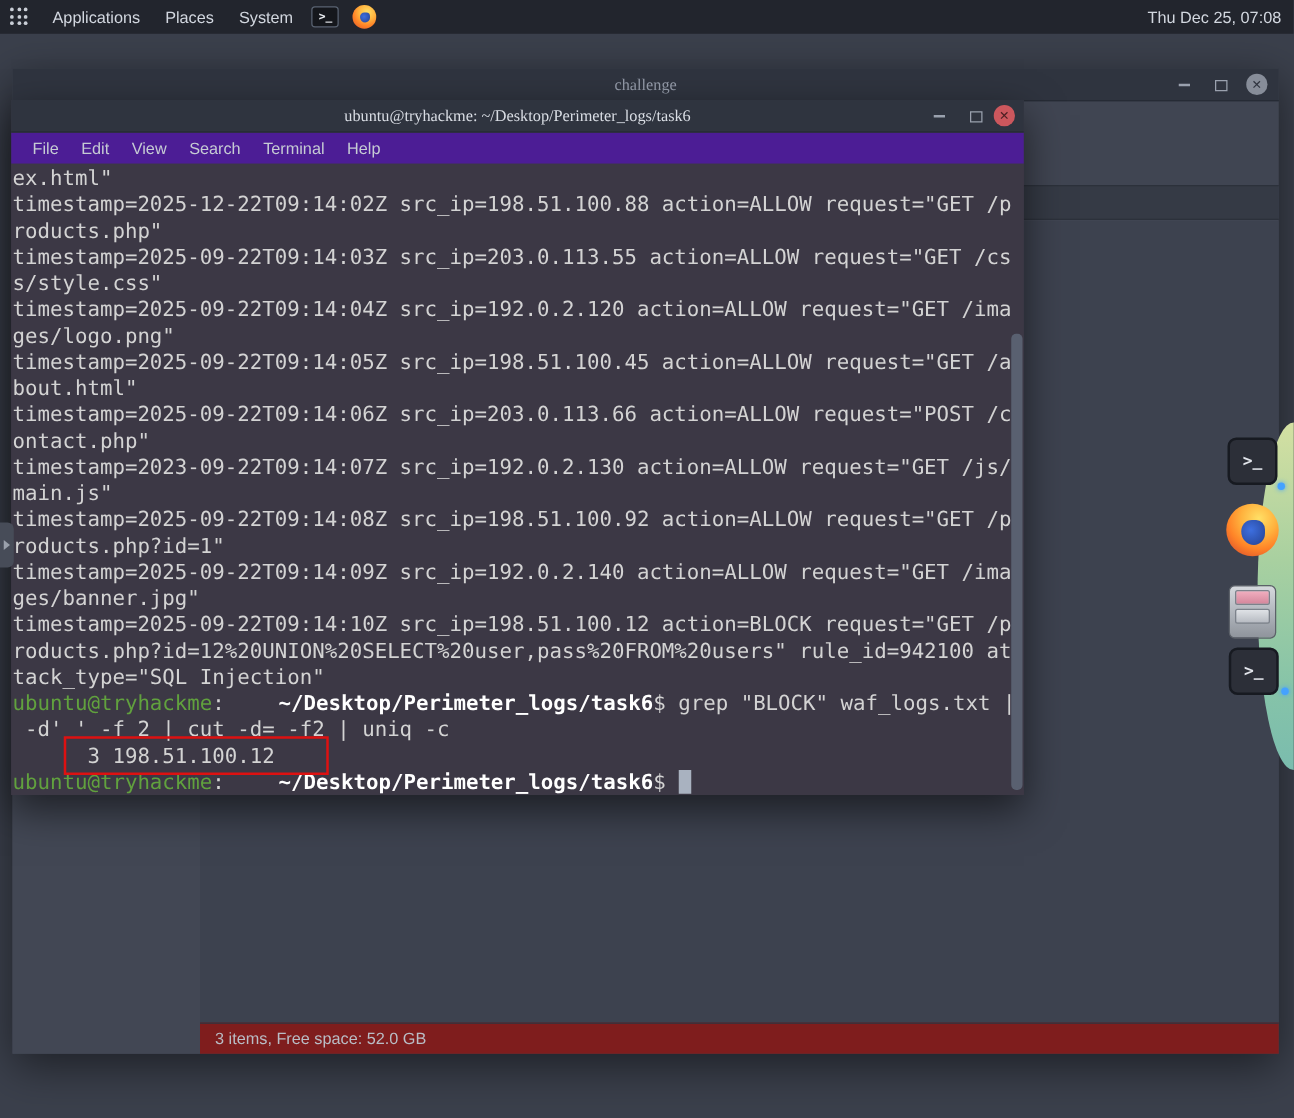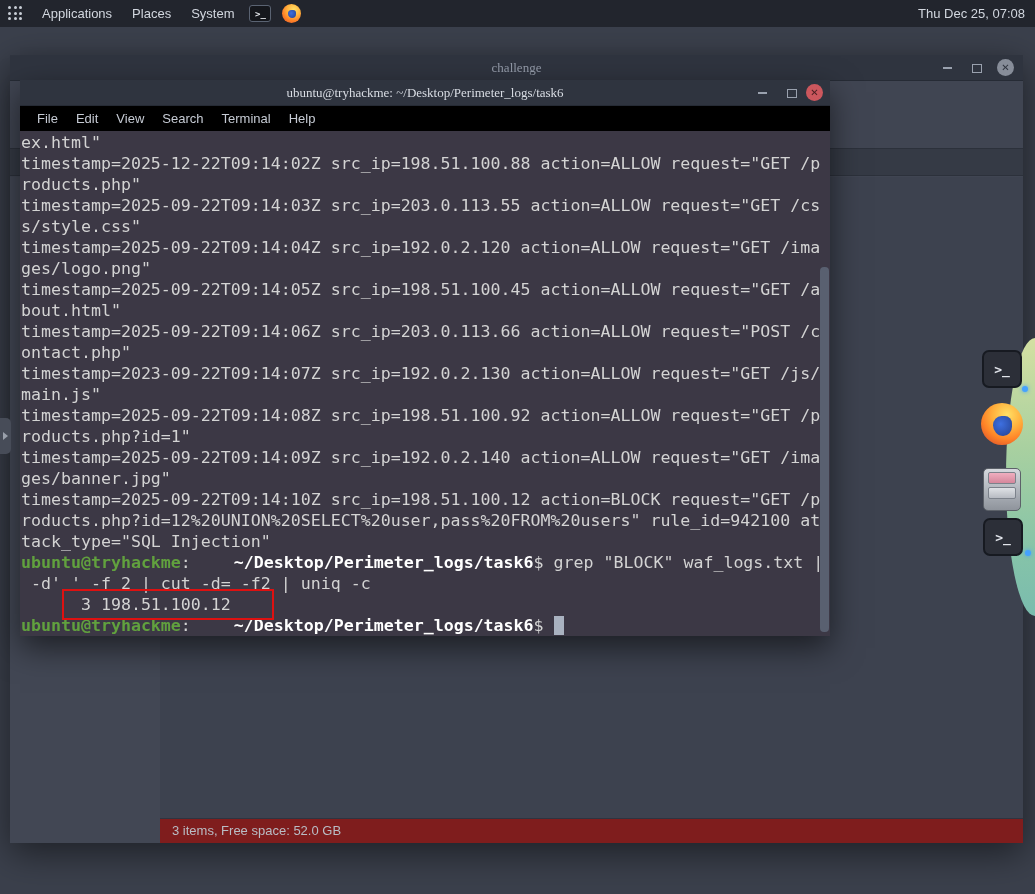--- a/index.html
+++ b/index.html
@@ -39,32 +39,32 @@
   .close-inactive { background:#878d99; color:#2f343f; }
   .close-active { background:#cc575d; color:#4d2023; }
   .ch-toolbar { position:absolute; left:0; top:93px; width:100%; height:28px;
     background:#353a45; border-top:1px solid #2c313b; border-bottom:1px solid #2c313b; }
   .ch-sidebar { position:absolute; left:0; top:122px; bottom:0; width:150px; background:#424754; }
   .ch-pane { position:absolute; left:150px; right:0; top:122px; bottom:25px; background:#3d424f; }
   .ch-status { position:absolute; left:150px; right:0; bottom:0; height:25px; background:#7f1d1d;
     border-top:1px solid #2f3440; color:#b9bdc5; font-size:13px; line-height:24px; padding-left:12px; }
 
   
-  .win-term { position:absolute; z-index:20; left:20px; top:80px; width:810px; height:556px;
+  .win-term { position:absolute; z-index:20; left:9px; top:80px; width:810px; height:556px;
     background:#3c3845; box-shadow:0 12px 30px rgba(0,0,0,.55); }
   .win-term .title { color:#d9dde4; }
-  .term-menubar { height:25px; background:#000000; display:flex; align-items:center;
+  .term-menubar { height:25px; background:#4c1d95; display:flex; align-items:center;
     color:#c6cbd4; font-size:13px; padding-left:8px; }
   .term-menubar span { padding:0 9px; }
   .term-body { position:absolute; left:0; top:51px; right:0; bottom:0; background:#3c3845;
     overflow:hidden; padding:1px 0 0 1px;
     font-family:"DejaVu Sans Mono",monospace; font-size:16.6px; line-height:21px; color:#d3d3d3; }
   .term-line { white-space:pre; height:21px; }
   .t-fg { color:#d3d3d3; }
-  .t-green { color:#61a13e; font-weight:bold; }
+  .t-green { color:#61a13e; font-weight:normal; }
   .t-blue { color:#ffffff; font-weight:bold;margin-left:43px; }
   .t-cursor { background:#a9b2c0; color:#3c3845; }
   .scroll-thumb { position:absolute; right:1px; top:136px; width:9px; height:365px;
     background:#596070; border-radius:4px; }
   .hl-box { position:absolute; left:42px; top:458px; width:212px; height:31px;
     border:2px solid #dd1111; z-index:5; }
 
   
   .green-blob { position:absolute; z-index:40; right:-29px; top:338px; width:58px; height:278px;
     border-radius:50%;

